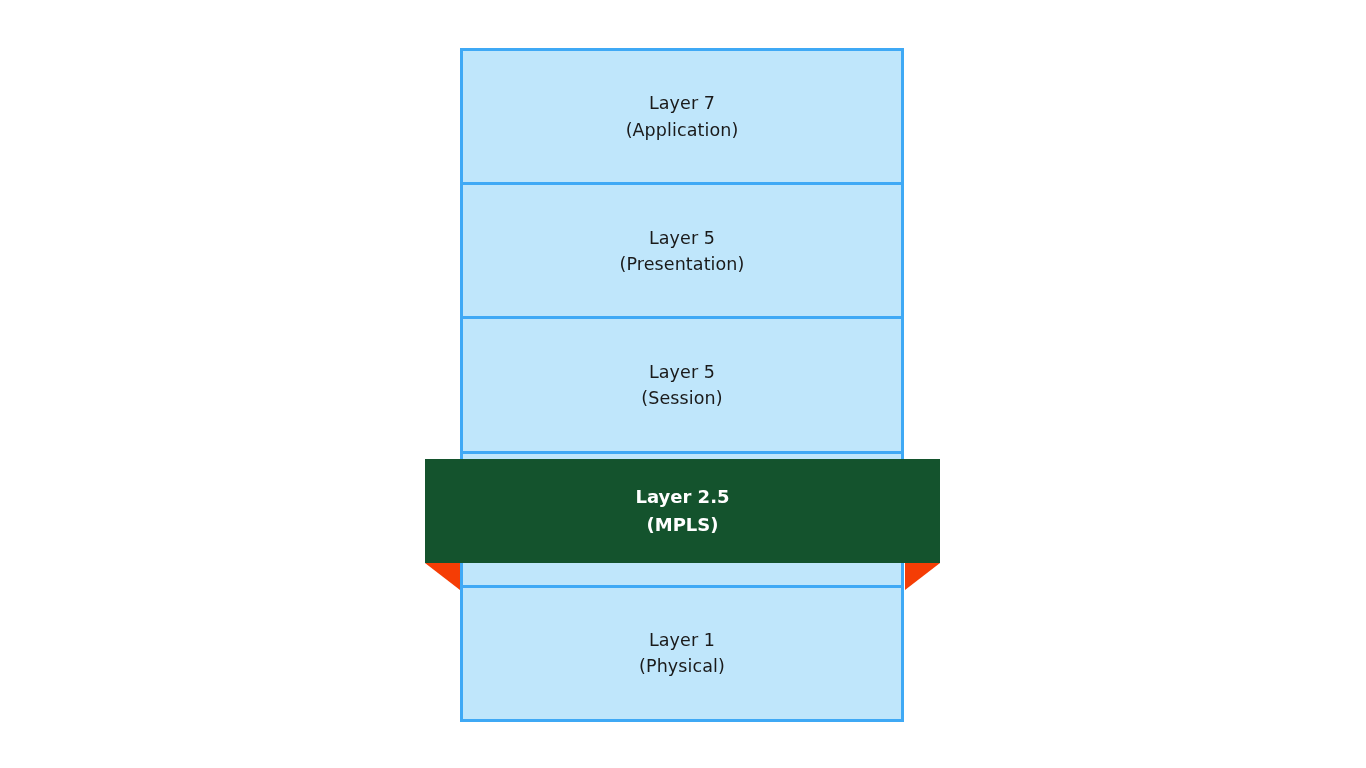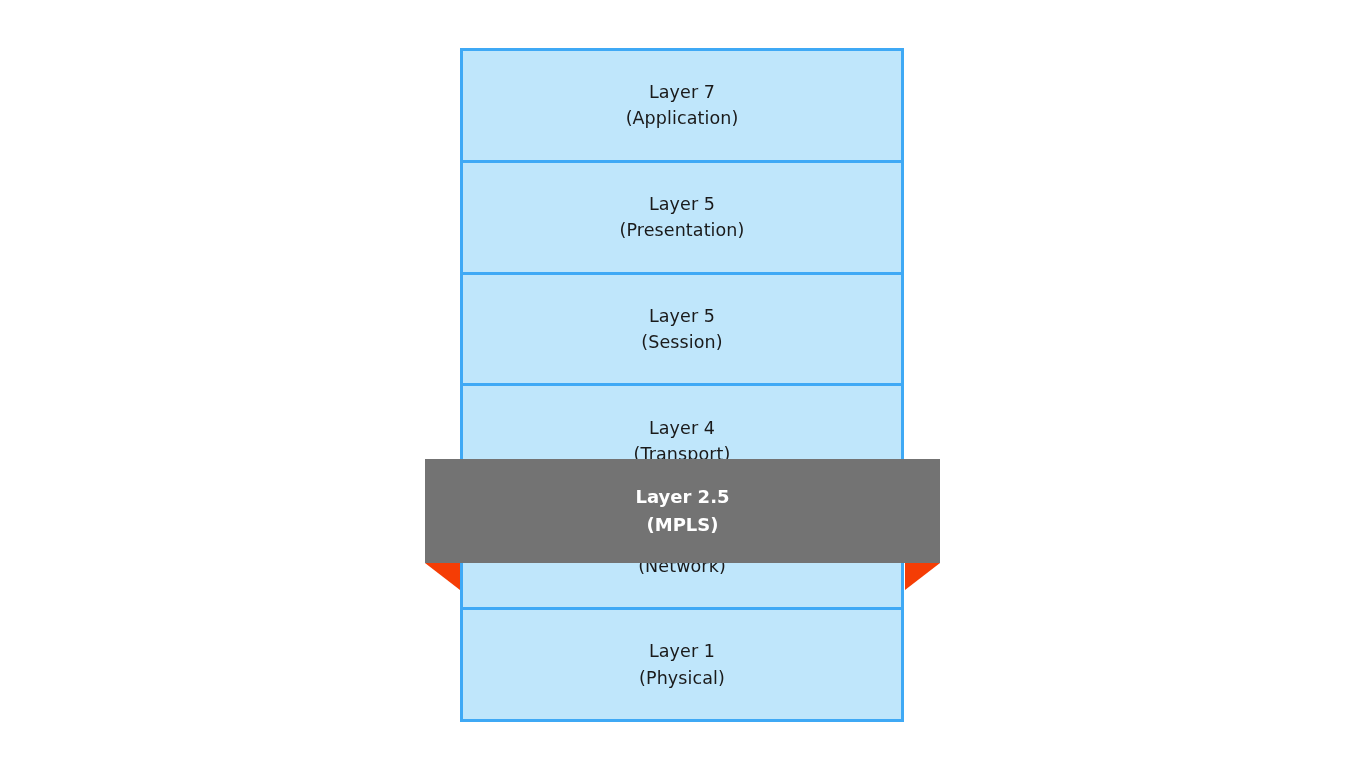--- a/index.html
+++ b/index.html
@@ -70,21 +70,21 @@
     width: 515px;
     height: 131px;
     pointer-events: none;
   }
   #mpls-ribbon .ribbon-band {
     position: absolute;
     left: 0;
     top: 0;
     width: 515px;
     height: 104px;
-    background: #737373;
+    background: #14532d;
     display: flex;
     flex-direction: column;
     align-items: center;
     justify-content: center;
     color: #ffffff;
     font-weight: bold;
     font-size: 18px;
     line-height: 1.55;
     text-align: center;
     pointer-events: auto;
@@ -126,24 +126,20 @@
     <div class="layer-box">
       <span class="layer-title">Layer 5</span>
       <span class="layer-subtitle">(Presentation)</span>
     </div>
 
     <div class="layer-box">
       <span class="layer-title">Layer 5</span>
       <span class="layer-subtitle">(Session)</span>
     </div>
 
-    <div class="layer-box">
-      <span class="layer-title">Layer 4</span>
-      <span class="layer-subtitle">(Transport)</span>
-    </div>
 
     <div class="layer-box">
       <span class="layer-title">Layer 3</span>
       <span class="layer-subtitle">(Network)</span>
     </div>
 
 
     <div class="layer-box">
       <span class="layer-title">Layer 1</span>
       <span class="layer-subtitle">(Physical)</span>

